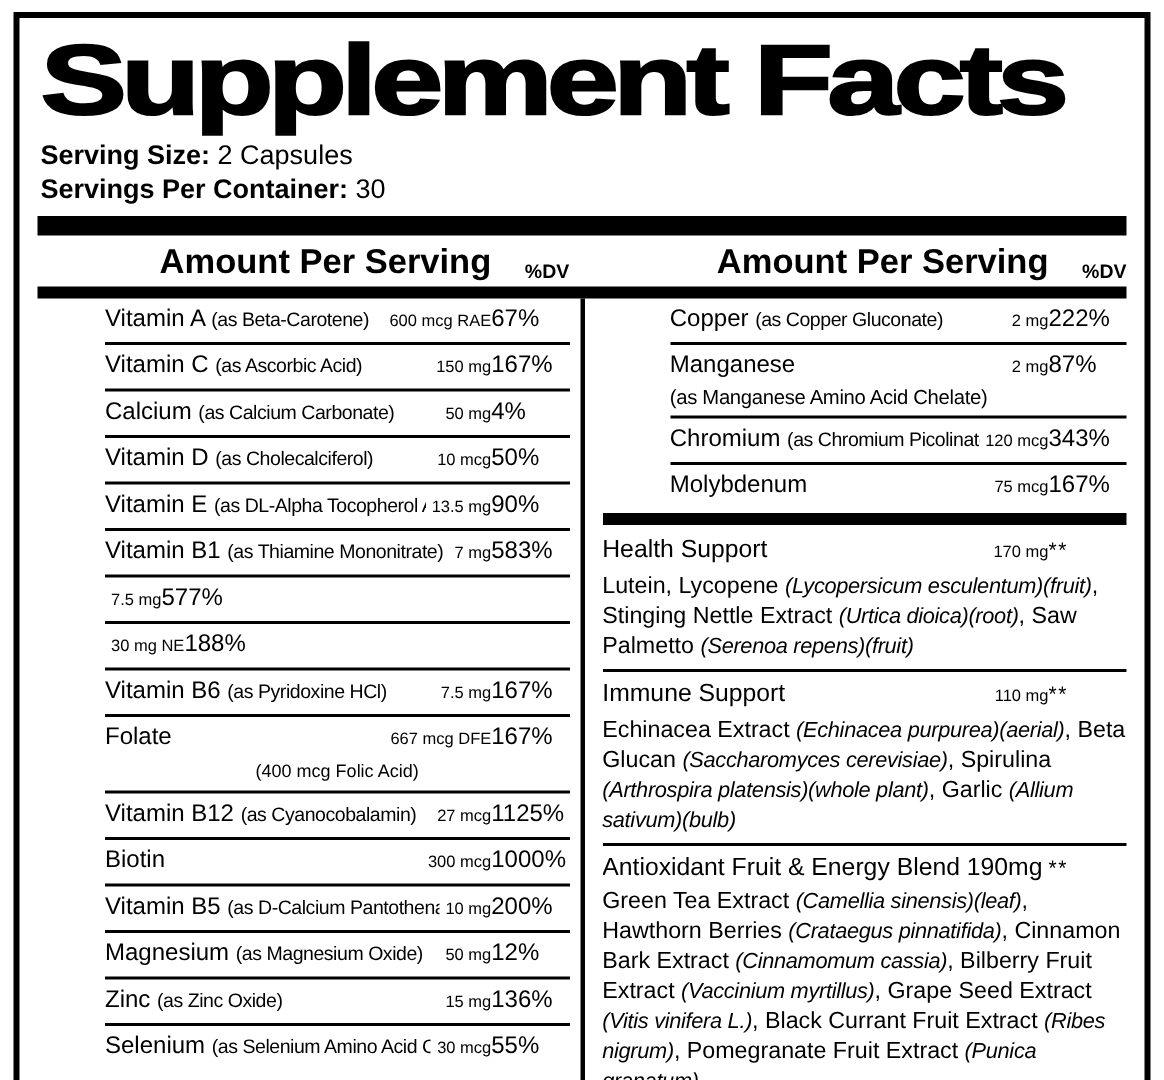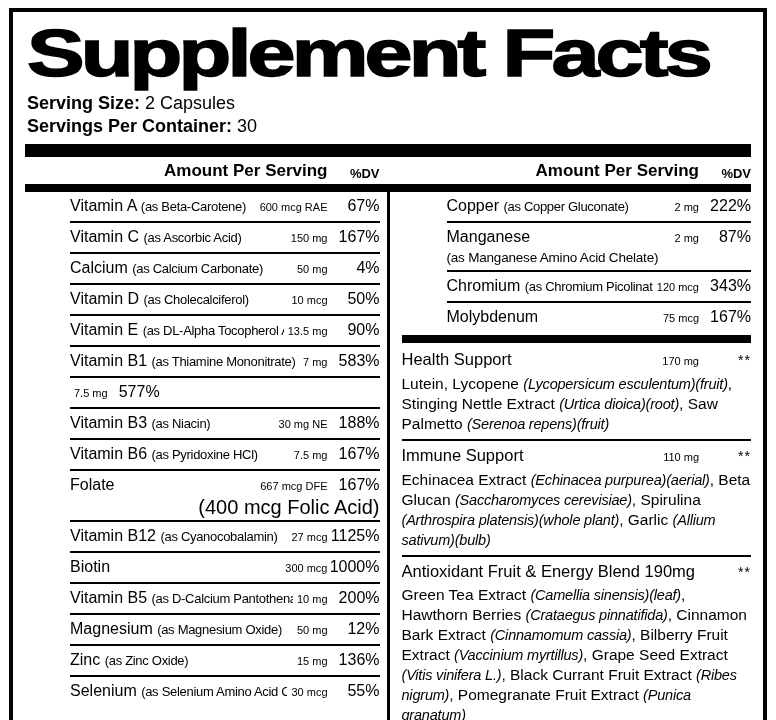--- a/index.html
+++ b/index.html
@@ -20,34 +20,34 @@
     -webkit-text-stroke:1.5px #000;
     margin:2px 0 4px 2px;
   }
   .serving-line{font-size:18px;line-height:23px;padding-left:2px;}
   .serving-line .lbl{font-weight:bold;}
   .bar{background:#000;}
   .bar-top{height:13px;margin-top:6px;}
   .bar-mid{height:8px;}
   .hdr-grid,.body-grid{display:grid;grid-template-columns:1fr 3px 1fr;column-gap:7px;}
   .hdr-row{display:flex;align-items:flex-end;padding:4px 0 3px 0;}
-  .hdr-amt{margin-left:auto;font-weight:bold;font-size:17px;}
+  .hdr-amt{margin-left:auto;font-weight:bold;font-size:23px;}
   .hdr-dv{width:52px;text-align:right;font-weight:bold;font-size:13px;}
   .divider{background:#000;width:3px;}
   .col{min-width:0;}
   .col-right{padding-left:5px;}
   .nrow{border-bottom:2px solid #000;padding:3px 0;margin-left:45px;}
   .nrow:last-child{border-bottom:none;}
   .nline{display:flex;align-items:baseline;line-height:21px;white-space:nowrap;}
   .nname{flex:1;font-size:16px;min-width:0;overflow:hidden;}
   .nqual{font-size:13px;letter-spacing:-0.3px;}
   .namt{font-size:11px;text-align:right;margin-left:4px;}
-  .ndv{width:52px;text-align:right;font-size:16px;flex:none;}
+  .ndv{width:52px;font-size:16px;flex:none;}
   .qual-line{font-size:13.5px;line-height:18px;letter-spacing:-0.2px;}
-  .amt2-line{font-size:20px;line-height:20px;text-align:right;}
+  .amt2-line{font-size:12px;line-height:20px;text-align:center;}
   .blend{border-bottom:2.5px solid #000;padding:4px 0 5px 0;}
   .blend:last-child{border-bottom:none;}
   .blend .nname{font-size:16.5px;}
   .blend .ndv{font-size:14px;letter-spacing:1px;}
   .bar-right{height:8px;margin:3px 0 2px 0;}
   .desc{font-size:15.5px;line-height:20px;margin-top:2px;}
   .desc .it{font-style:italic;font-size:14.5px;letter-spacing:-0.2px;}
 </style>
 </head>
 <body>
@@ -125,21 +125,20 @@
             </div>
           </div>
           <div class="nrow">
             <div class="nline">
               <span class="namt">7.5 mg</span>
               <span class="ndv">577%</span>
             </div>
           </div>
           <div class="nrow">
             <div class="nline">
-              <span class="nname">Vitamin B3 <span class="nqual">(as Niacin)</span></span>
               <span class="namt">30 mg NE</span>
               <span class="ndv">188%</span>
             </div>
           </div>
           <div class="nrow">
             <div class="nline">
               <span class="nname">Vitamin B6 <span class="nqual">(as Pyridoxine HCl)</span></span>
               <span class="namt">7.5 mg</span>
               <span class="ndv">167%</span>
             </div>

